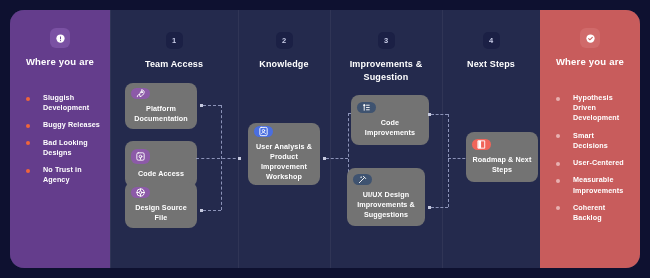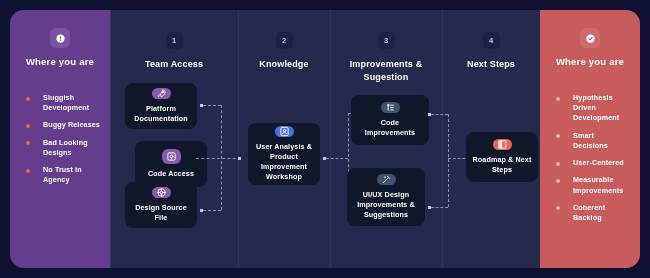--- a/index.html
+++ b/index.html
@@ -124,25 +124,24 @@
     font-weight: bold;
     text-align: center;
     line-height: 1.45;
     letter-spacing: .15px;
     max-width: 92px;
   }
 
   
   .card {
     position: absolute;
-    background: #0f172a;
+    background: #737373;
     border-radius: 8px;
     display: flex;
     flex-direction: column;
-    align-items: center;
     justify-content: center;
     padding: 8px 6px;
   }
   .card-icon {
     width: 19px; height: 19px;
     border-radius: 6px;
     display: flex; align-items: center; justify-content: center;
     margin-bottom: 5px;
   }
   .card-icon svg { display: block; }
@@ -202,21 +201,21 @@
         <div class="card-icon ic-purple">
           <svg width="11" height="11" viewBox="0 0 24 24" fill="none" stroke="#ffffff" stroke-width="2" stroke-linecap="round" stroke-linejoin="round">
             <path d="M5 19c0-3 2-5 5-5"></path>
               <path d="M15 4c3 0 5 2 5 5 0 5-6 9-9 10-1-3-1-6 0-8 2-4 6-7 4-7z"></path>
             <circle cx="15" cy="9" r="1.4" fill="#ffffff"></circle>
           </svg>
         </div>
         <div class="card-label">Platform Documentation</div>
       </div>
 
-      <div class="card" style="left:125px; top:131px; width:72px; height:46px;">
+      <div class="card" style="left:115px; top:131px; width:72px; height:46px;">
         <div class="card-icon ic-purple">
           <svg width="11" height="11" viewBox="0 0 24 24" fill="none" stroke="#ffffff" stroke-width="2" stroke-linecap="round" stroke-linejoin="round">
             <rect x="4" y="4" width="16" height="16" rx="3"></rect>
             <circle cx="12" cy="12" r="3"></circle>
               <path d="M12 15v3"></path>
           </svg>
         </div>
         <div class="card-label">Code Access</div>
       </div>
 

